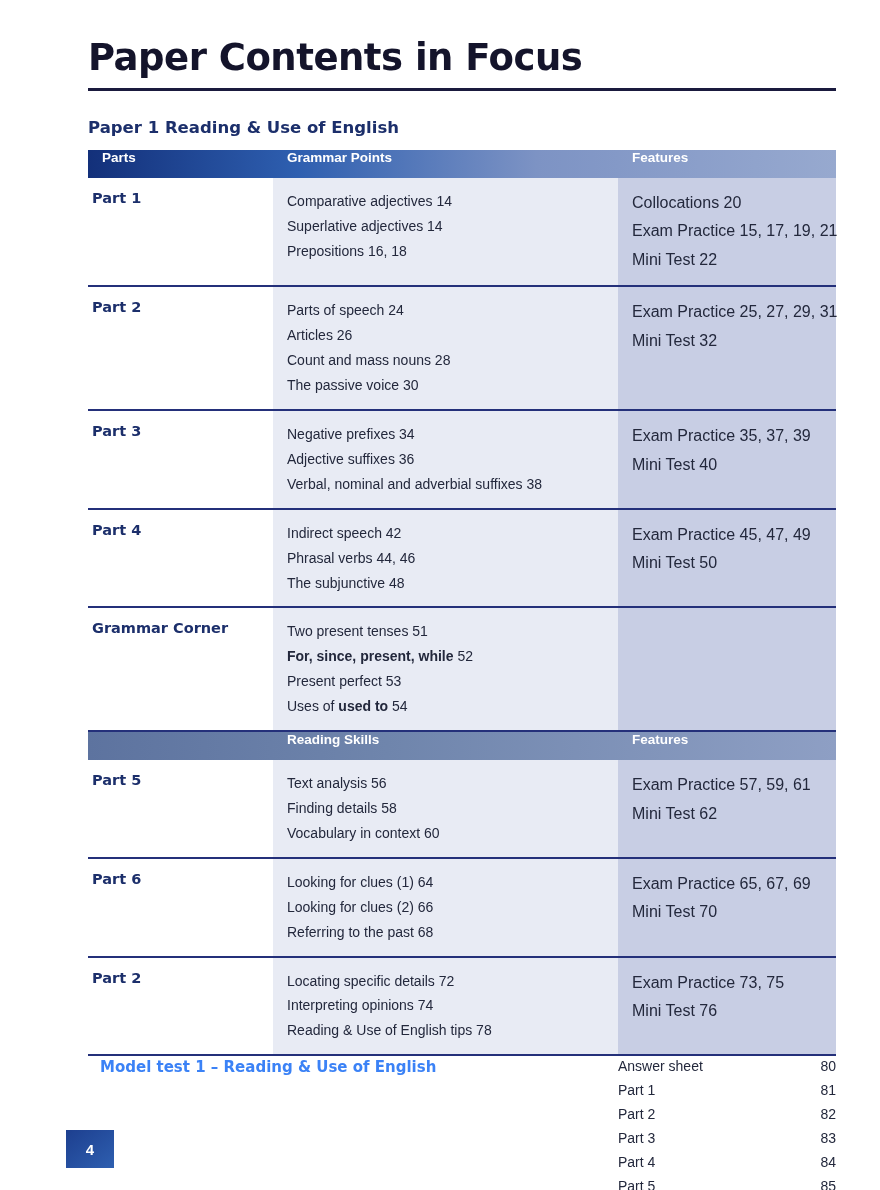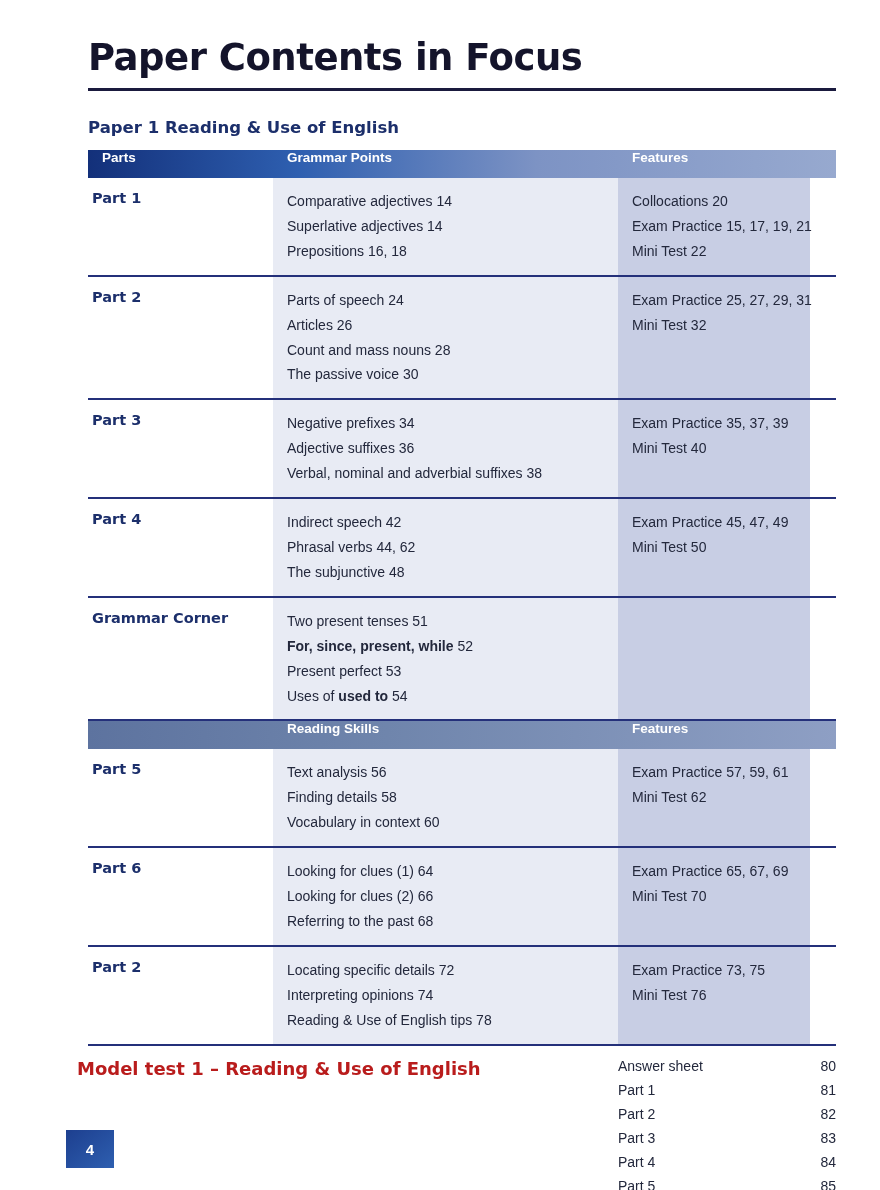--- a/index.html
+++ b/index.html
@@ -91,39 +91,39 @@
   }
   .row .c1 {
     width: 345px;
     box-sizing: border-box;
     padding: 11px 10px 11px 14px;
     font-size: 14px;
     background: #e8ebf4;
     color: #23283c;
   }
   .row .c2 {
-    width: 192px;
+    width: 218px;
     box-sizing: border-box;
     padding: 11px 10px 11px 14px;
-    font-size: 14px;
+    font-size: 16px;
     background: #c8cee4;
     color: #23283c;
   }
   .row .c1 div, .row .c2 div {
     line-height: 1.78;
     white-space: nowrap;
   }
 
   .model-line {
     position: absolute;
-    left: 77px;
+    left: 100px;
     width: 748px;
-    font-size: 18px;
-    font-weight: bold;
-    color: #b91c1c;
+    font-size: 15px;
+    font-weight: bold;
+    color: #3b82f6;
     font-family: "DejaVu Sans", sans-serif;
   }
 
   .answers {
     position: absolute;
     left: 618px;
     width: 218px;
     font-size: 14px;
     color: #23283c;
   }
@@ -204,21 +204,21 @@
           </div>
           <div class="c2">
             <div>Exam Practice 35, 37, 39</div>
             <div>Mini Test 40</div>
           </div>
         </div>
         <div class="row">
           <div class="c0">Part 4</div>
           <div class="c1">
             <div>Indirect speech 42</div>
-            <div>Phrasal verbs 44, 62</div>
+            <div>Phrasal verbs 44, 46</div>
             <div>The subjunctive 48</div>
           </div>
           <div class="c2">
             <div>Exam Practice 45, 47, 49</div>
             <div>Mini Test 50</div>
           </div>
         </div>
         <div class="row">
           <div class="c0">Grammar Corner</div>
           <div class="c1">

